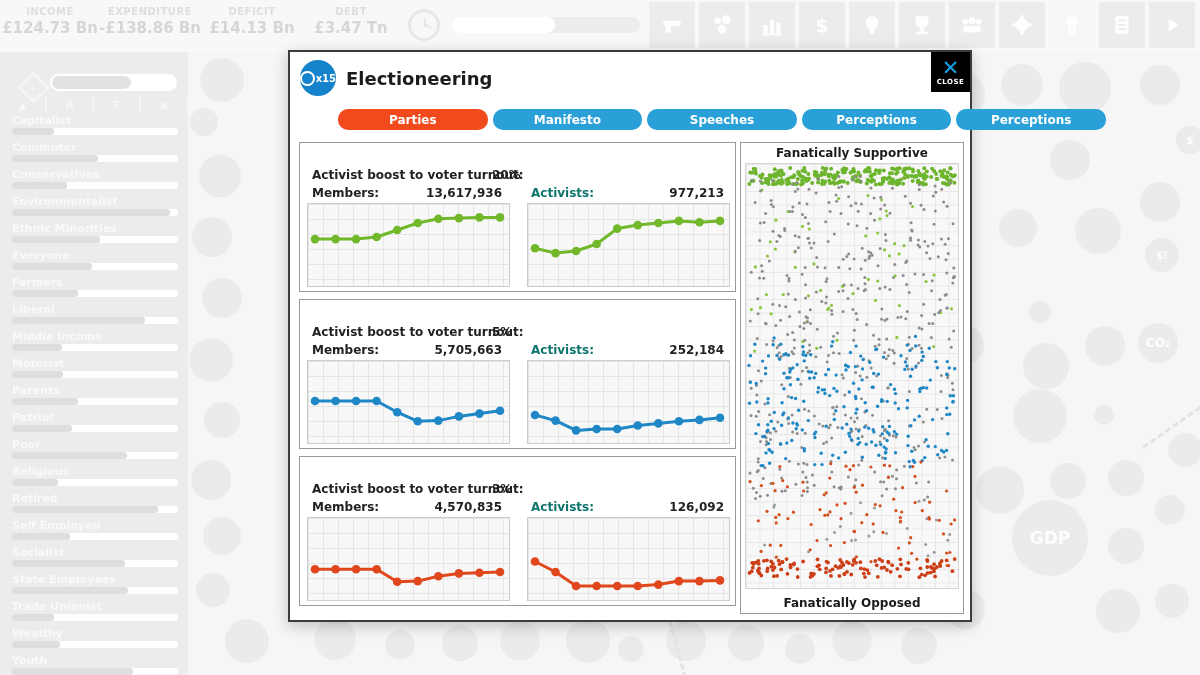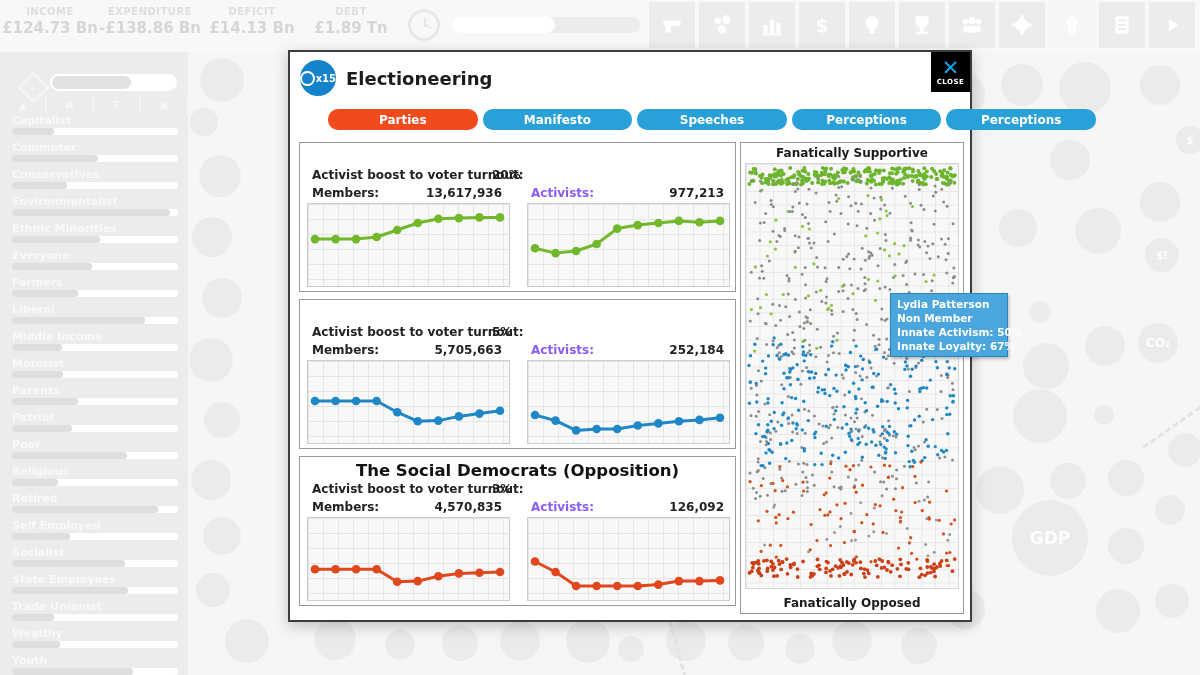--- a/index.html
+++ b/index.html
@@ -43,32 +43,32 @@
           box-sizing:border-box;box-shadow:0 4px 14px rgba(0,0,0,.22);margin-left:30px;}
   #dlg-icon{position:absolute;left:10px;top:8px;width:36px;height:36px;border-radius:50%;background:#1583cb;
             display:flex;align-items:center;justify-content:center;gap:1px;}
   #dlg-icon .ring{width:11px;height:11px;border:2px solid #fff;border-radius:50%;}
   #dlg-icon .mult{color:#fff;font-size:10px;font-weight:bold;}
   #dlg-title{position:absolute;left:56px;top:16px;font-size:18px;font-weight:bold;color:#1c1c1c;}
   #close-btn{position:absolute;right:0;top:0;width:39px;height:40px;background:#000;display:flex;flex-direction:column;
              align-items:center;justify-content:center;cursor:pointer;}
   #close-x{color:#14a0e6;font-size:21px;font-weight:bold;line-height:20px;}
   #close-lbl{color:#fff;font-size:7px;font-weight:bold;letter-spacing:.5px;}
-  #tab-row{position:absolute;left:2px;top:57px;width:768px;display:flex;gap:5px;padding-left:36px;}
+  #tab-row{position:absolute;left:12px;top:57px;width:768px;display:flex;gap:5px;padding-left:36px;}
   .tab{flex:1;height:21px;border-radius:10px;background:#2aa0d8;color:#fff;font-size:12px;font-weight:bold;
        display:flex;align-items:center;justify-content:center;cursor:pointer;}
   .tab.active{background:#f14a1d;}
   
   .party-panel{position:absolute;left:9px;width:437px;height:150px;border:1px solid #9a9a9a;background:#fff;box-sizing:border-box;}
   .pp-title{text-align:center;font-size:16.5px;font-weight:bold;color:#111;margin-top:4px;}
   .pp-boost{position:absolute;left:12px;top:25px;font-size:12px;font-weight:600;color:#222;}
   .pp-boost-val{position:absolute;left:192px;top:25px;font-size:12px;font-weight:600;color:#222;}
   .pp-mlbl{position:absolute;left:12px;top:43px;font-size:12px;font-weight:600;color:#222;}
   .pp-mval{position:absolute;left:90px;top:43px;width:112px;text-align:right;font-size:12px;font-weight:600;color:#222;}
-  .pp-albl{position:absolute;left:231px;top:43px;font-size:12px;font-weight:600;color:#8b5cf6;}
+  .pp-albl{position:absolute;left:231px;top:43px;font-size:12px;font-weight:600;color:#0f766e;}
   .pp-aval{position:absolute;left:310px;top:43px;width:114px;text-align:right;font-size:12px;font-weight:600;color:#222;}
   .mini-chart{position:absolute;top:60px;width:203px;height:84px;background:#f8f8f8;border:1px solid #cccccc;box-sizing:border-box;
      background-image:linear-gradient(#e5e5e5 1px,transparent 1px),linear-gradient(90deg,#e5e5e5 1px,transparent 1px);
      background-size:15px 15px;}
   .mini-chart.left{left:7px;}  .mini-chart.right{left:227px;}
   
   #scatter-panel{position:absolute;left:450px;top:90px;width:224px;height:472px;border:1px solid #9a9a9a;background:#fff;box-sizing:border-box;}
   #scatter-top{{}}
   .scatter-lbl{width:100%;text-align:center;font-size:12px;font-weight:600;color:#1a1a1a;}
   #scatter-area{position:absolute;left:4px;top:20px;width:214px;height:426px;background:#f8f8f8;border:1px solid #d5d5d5;box-sizing:border-box;
@@ -153,21 +153,21 @@
         <div class="stat" style="left: 95px;">
           <div class="lbl">EXPENDITURE</div>
           <div class="val">-£138.86 Bn</div>
         </div>
         <div class="stat" style="left: 197px;">
           <div class="lbl">DEFICIT</div>
           <div class="val">£14.13 Bn</div>
         </div>
         <div class="stat" style="left: 296px;">
           <div class="lbl">DEBT</div>
-          <div class="val">£1.89 Tn</div>
+          <div class="val">£3.47 Tn</div>
         </div>
       </div>
     <div id="clock">
         <div class="h1"></div>
         <div class="h2"></div>
       </div>
     <div id="term-bar">
         <div id="term-fill"></div>
       </div>
     <div id="toolbar">
@@ -473,21 +473,20 @@
               <circle cx="68.66666666666666" cy="68" r="4.3" fill="#1f87c6"></circle>
               <circle cx="89.22222222222223" cy="68" r="4.3" fill="#1f87c6"></circle>
               <circle cx="109.77777777777777" cy="64.5" r="4.3" fill="#1f87c6"></circle>
               <circle cx="130.33333333333331" cy="62.400000000000006" r="4.3" fill="#1f87c6"></circle>
               <circle cx="150.88888888888889" cy="60.300000000000004" r="4.3" fill="#1f87c6"></circle>
               <circle cx="171.44444444444446" cy="58.9" r="4.3" fill="#1f87c6"></circle>
               <circle cx="192" cy="56.8" r="4.3" fill="#1f87c6"></circle>
             </svg></div>
         </div>
         <div class="party-panel" style="top: 404px;">
-          <div class="pp-title">The Social Democrats (Opposition)</div>
           <div class="pp-boost">Activist boost to voter turnout:</div>
           <div class="pp-boost-val">3%</div>
           <div class="pp-mlbl">Members:</div>
           <div class="pp-mval">4,570,835</div>
           <div class="pp-albl">Activists:</div>
           <div class="pp-aval">126,092</div>
           <div class="mini-chart left"><svg width="201" height="82">
               <polyline points="7,51.199999999999996 27.555555555555557,51.199999999999996 48.111111111111114,51.199999999999996 68.66666666666666,51.199999999999996 89.22222222222223,63.8 109.77777777777777,63.099999999999994 130.33333333333331,58.2 150.88888888888889,55.4 171.44444444444446,54.699999999999996 192,54" fill="none" stroke="#e0471d" stroke-width="3" stroke-linejoin="round"></polyline>
               <circle cx="7" cy="51.199999999999996" r="4.3" fill="#e0471d"></circle>
               <circle cx="27.555555555555557" cy="51.199999999999996" r="4.3" fill="#e0471d"></circle>
@@ -1746,21 +1745,15 @@
             <circle cx="184.9" cy="402.9" r="1.9" fill="#cc3f16"></circle>
             <circle cx="41.5" cy="409.8" r="1.9" fill="#cc3f16"></circle>
             <circle cx="12.3" cy="396.8" r="1.9" fill="#cc3f16"></circle>
             <circle cx="188.1" cy="400.2" r="1.9" fill="#cc3f16"></circle>
             <circle cx="155.0" cy="400.4" r="1.9" fill="#cc3f16"></circle>
             <circle cx="95.9" cy="398.3" r="1.9" fill="#cc3f16"></circle>
           </svg></div>
       <div class="scatter-lbl" id="scatter-bottom">Fanatically Opposed</div>
     </div>
 
-    <div id="tooltip">
-      <div>Lydia Patterson</div>
-      <div>Non Member</div>
-      <div>Innate Activism: 50%</div>
-      <div>Innate Loyalty: 67%</div>
-    </div>
   </div>
 
 </div>
 
 </body></html>

